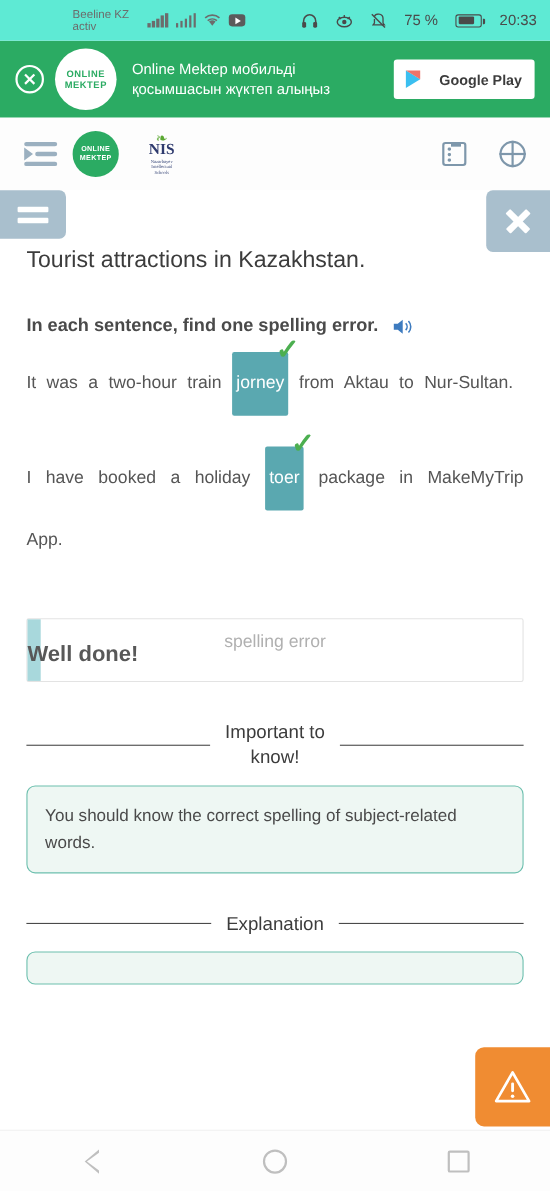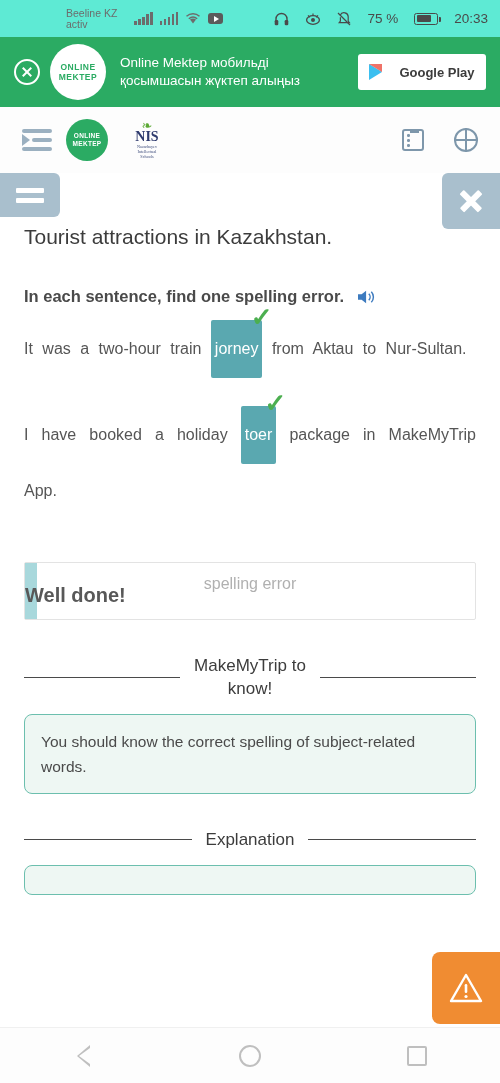--- a/index.html
+++ b/index.html
@@ -303,21 +303,21 @@
     <div class="result-box">
       <div class="result-accent"></div>
       <div class="ghost-text">spelling error</div>
       <div class="welldone">Well done!</div>
     </div>
   </div>
 
   <div class="divider">
     <span class="line"></span>
     <span class="dtext">
-      <span>MakeMyTrip to</span><br>
+      <span>Important to</span><br>
       <span>know!</span>
     </span>
     <span class="line"></span>
   </div>
   <div class="card">
     <p>You should know the correct spelling of subject-related words.</p>
   </div>
 
   <div class="divider">
     <span class="line"></span>

